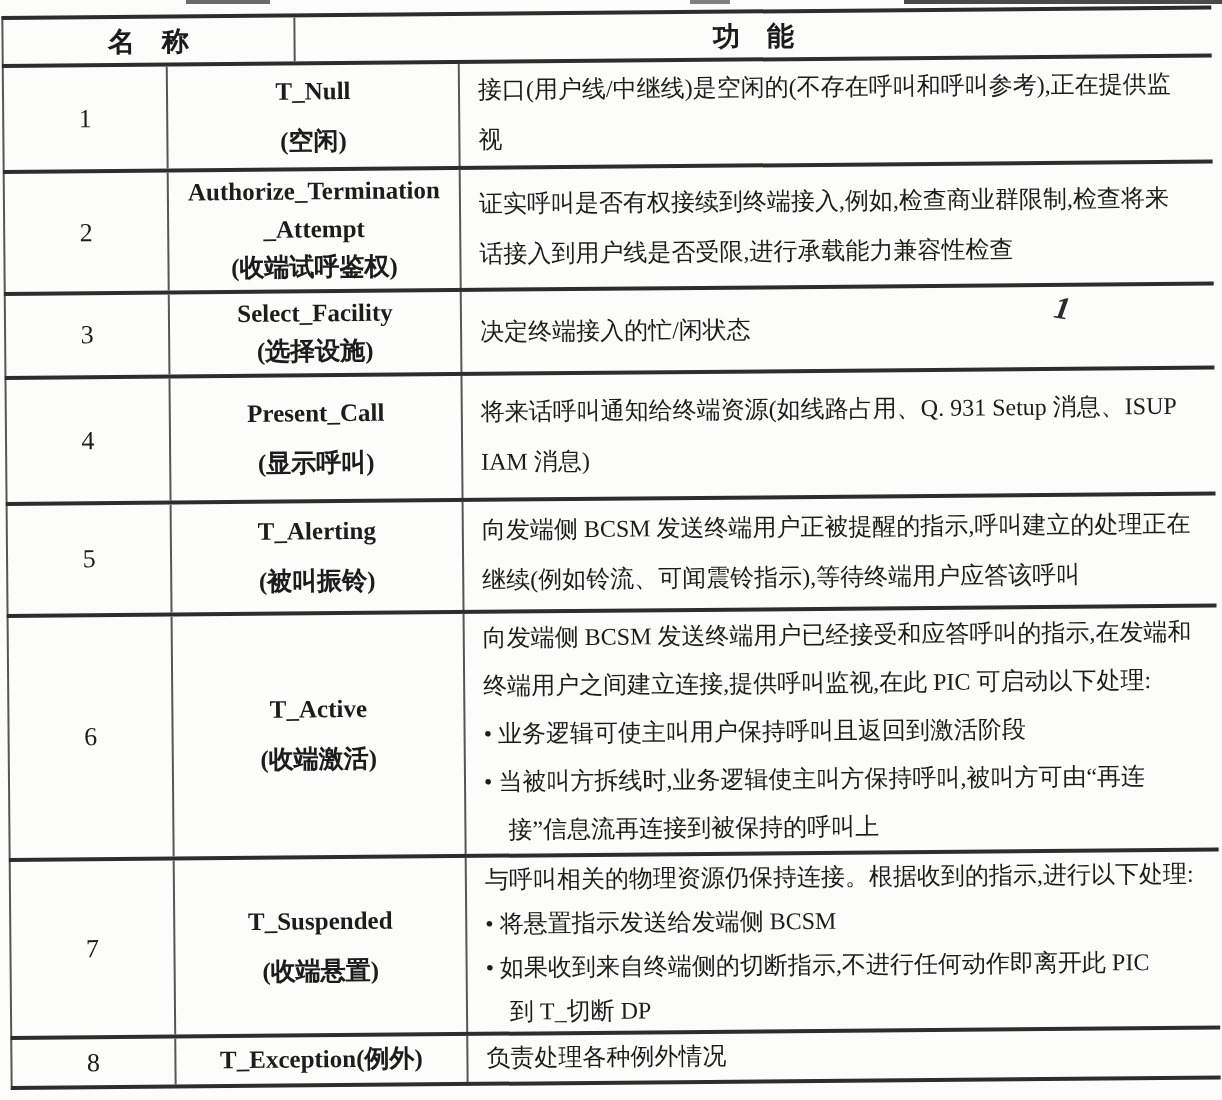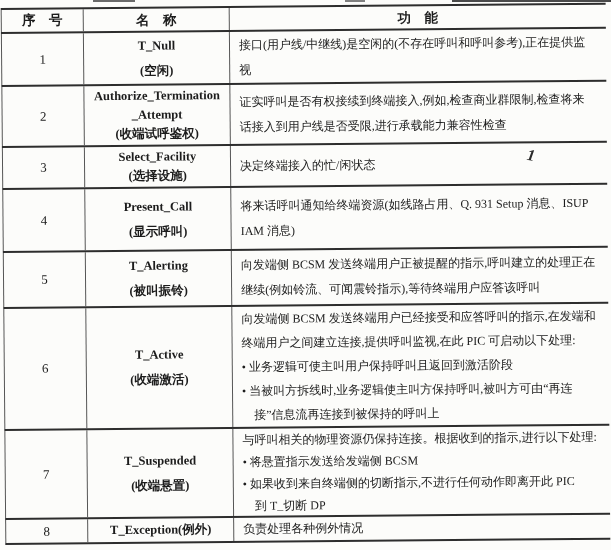--- a/index.html
+++ b/index.html
@@ -50,23 +50,20 @@
 </head>
 <body>
 
 <div class="edge-mark m1"></div>
 <div class="edge-mark m2"></div>
 <div class="edge-mark m3"></div>
 
 <div class="scan-table">
 
   <div class="row hdr h-hdr">
-    <div class="cell c1">
-        <span class="txt">序　号</span>
-      </div>
     <div class="cell c2">
         <span class="txt">名　称</span>
       </div>
     <div class="cell c3" style="justify-content:center;padding-left:0;">
         <span class="txt" style="text-align:center;width:100%;">功　能</span>
       </div>
   </div>
 
   <div class="row h-r1">
     <div class="cell c1">

